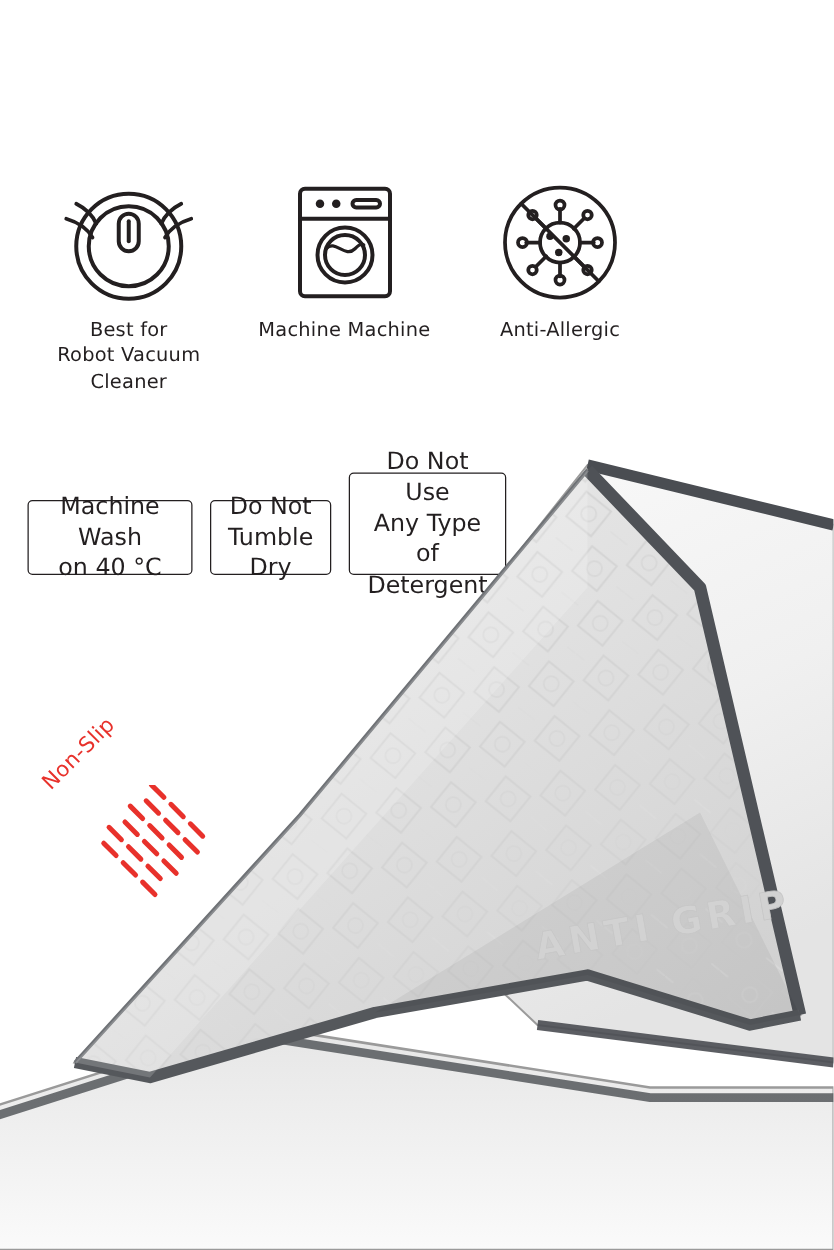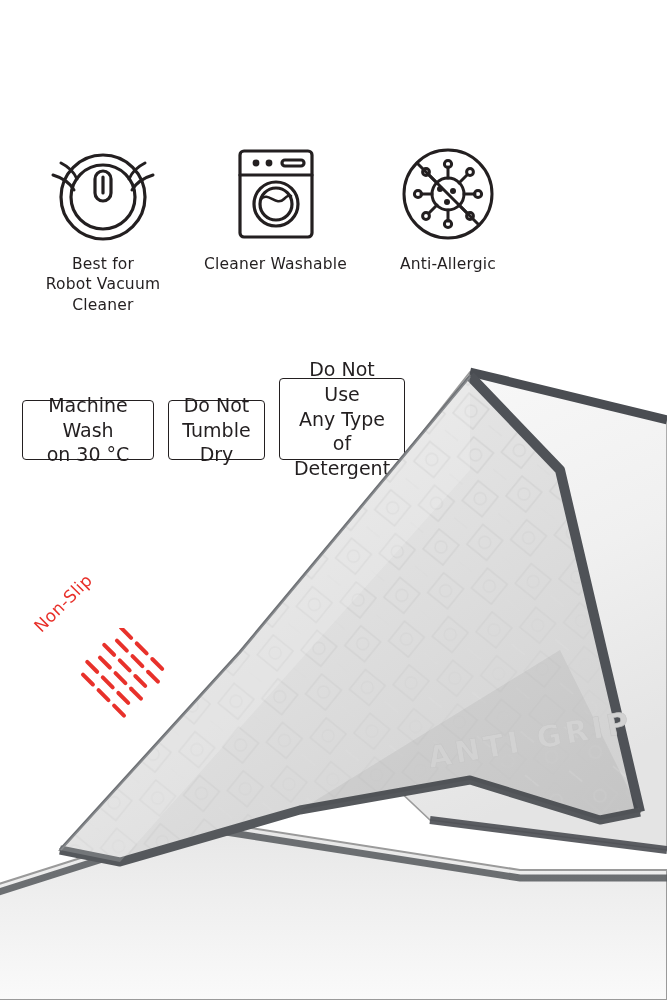--- a/index.html
+++ b/index.html
@@ -141,21 +141,21 @@
         <rect x="16" y="10" width="72" height="86" rx="4"></rect>
         <line x1="16" y1="34" x2="88" y2="34"></line>
         <circle cx="32" cy="22" r="3.4" fill="#231f20" stroke="none"></circle>
         <circle cx="45" cy="22" r="3.4" fill="#231f20" stroke="none"></circle>
         <rect x="58" y="19" width="22" height="6" rx="3"></rect>
         <circle cx="52" cy="63" r="22"></circle>
         <circle cx="52" cy="63" r="16"></circle>
         <path d="M37 58 C44 50 52 66 60 58 C64 54 66 54 67 55" stroke-width="2.6"></path>
       </svg>
     </div>
-    <div class="caption">Cleaner Washable</div>
+    <div class="caption">Machine Machine</div>
   </div>
 
   <div class="feature">
     <div class="glyph">
       <svg width="110" height="106" viewBox="0 0 110 106" fill="none" stroke="#231f20" stroke-width="3" stroke-linecap="round">
         <circle cx="55" cy="53" r="44"></circle>
         <line x1="24" y1="22" x2="86" y2="84"></line>
         <circle cx="55" cy="53" r="16"></circle>
         <circle cx="47" cy="48" r="3" fill="#231f20" stroke="none"></circle>
         <circle cx="60" cy="50" r="3" fill="#231f20" stroke="none"></circle>
@@ -178,21 +178,21 @@
           <circle cx="33" cy="31" r="3.4"></circle>
       </svg>
     </div>
     <div class="caption">Anti-Allergic</div>
   </div>
 
 </div>
 
 <div class="care-row">
   <div class="care-box b1">Machine Wash
-on 30 °C</div>
+on 40 °C</div>
   <div class="care-box b2">Do Not
 Tumble Dry</div>
   <div class="care-box b3">Do Not Use
 Any Type of
 Detergent</div>
 </div>
 
 <div class="photo">
   <svg width="667" height="650" viewBox="0 0 667 650">
     <defs>

